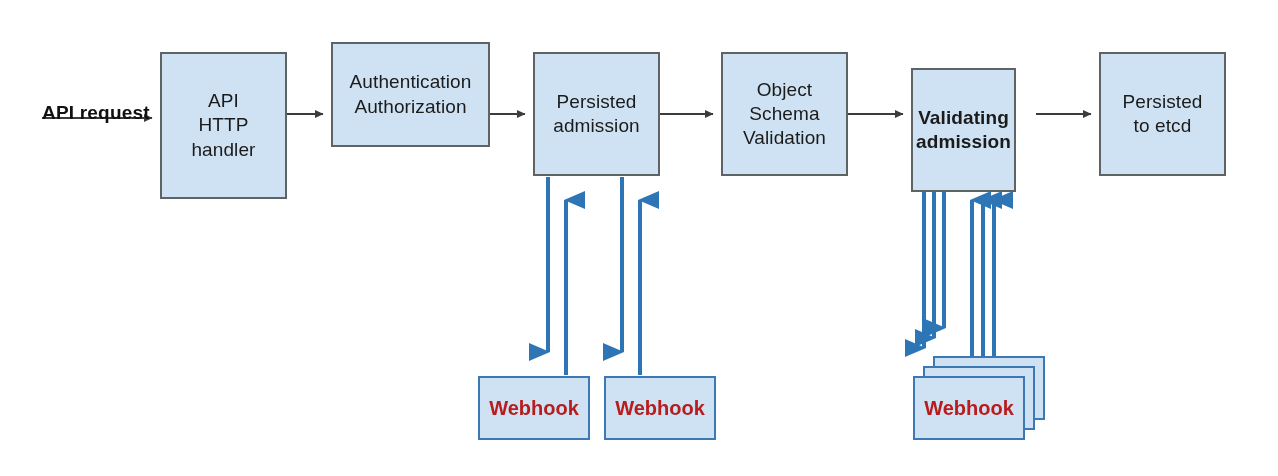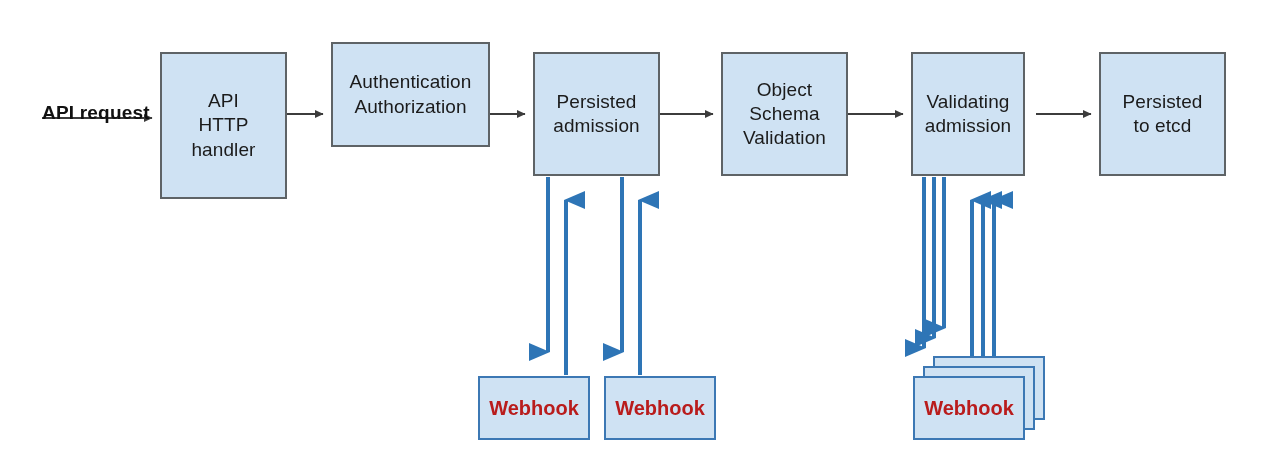--- a/index.html
+++ b/index.html
@@ -146,21 +146,21 @@
   <div class="node" style="left:331px; top:42px; width:159px; height:105px;">Authentication
 Authorization</div>
 
   <div class="node" style="left:533px; top:52px; width:127px; height:124px;">Persisted
 admission</div>
 
   <div class="node" style="left:721px; top:52px; width:127px; height:124px;">Object
 Schema
 Validation</div>
 
-  <div class="node" style="left:911px; top:52px; width:114px; height:124px;">Validating
+  <div class="node" style="left:911px; top:68px; width:105px; height:124px;font-weight:bold;">Validating
 admission</div>
 
   <div class="node" style="left:1099px; top:52px; width:127px; height:124px;">Persisted
 to etcd</div>
 
   <div class="webhook" style="left:478px; top:376px; width:112px; height:64px;">Webhook</div>
 
   <div class="webhook" style="left:604px; top:376px; width:112px; height:64px;">Webhook</div>
 
   <div class="webhook-stack-layer" style="left:933px; top:356px; width:112px; height:64px;"></div>

